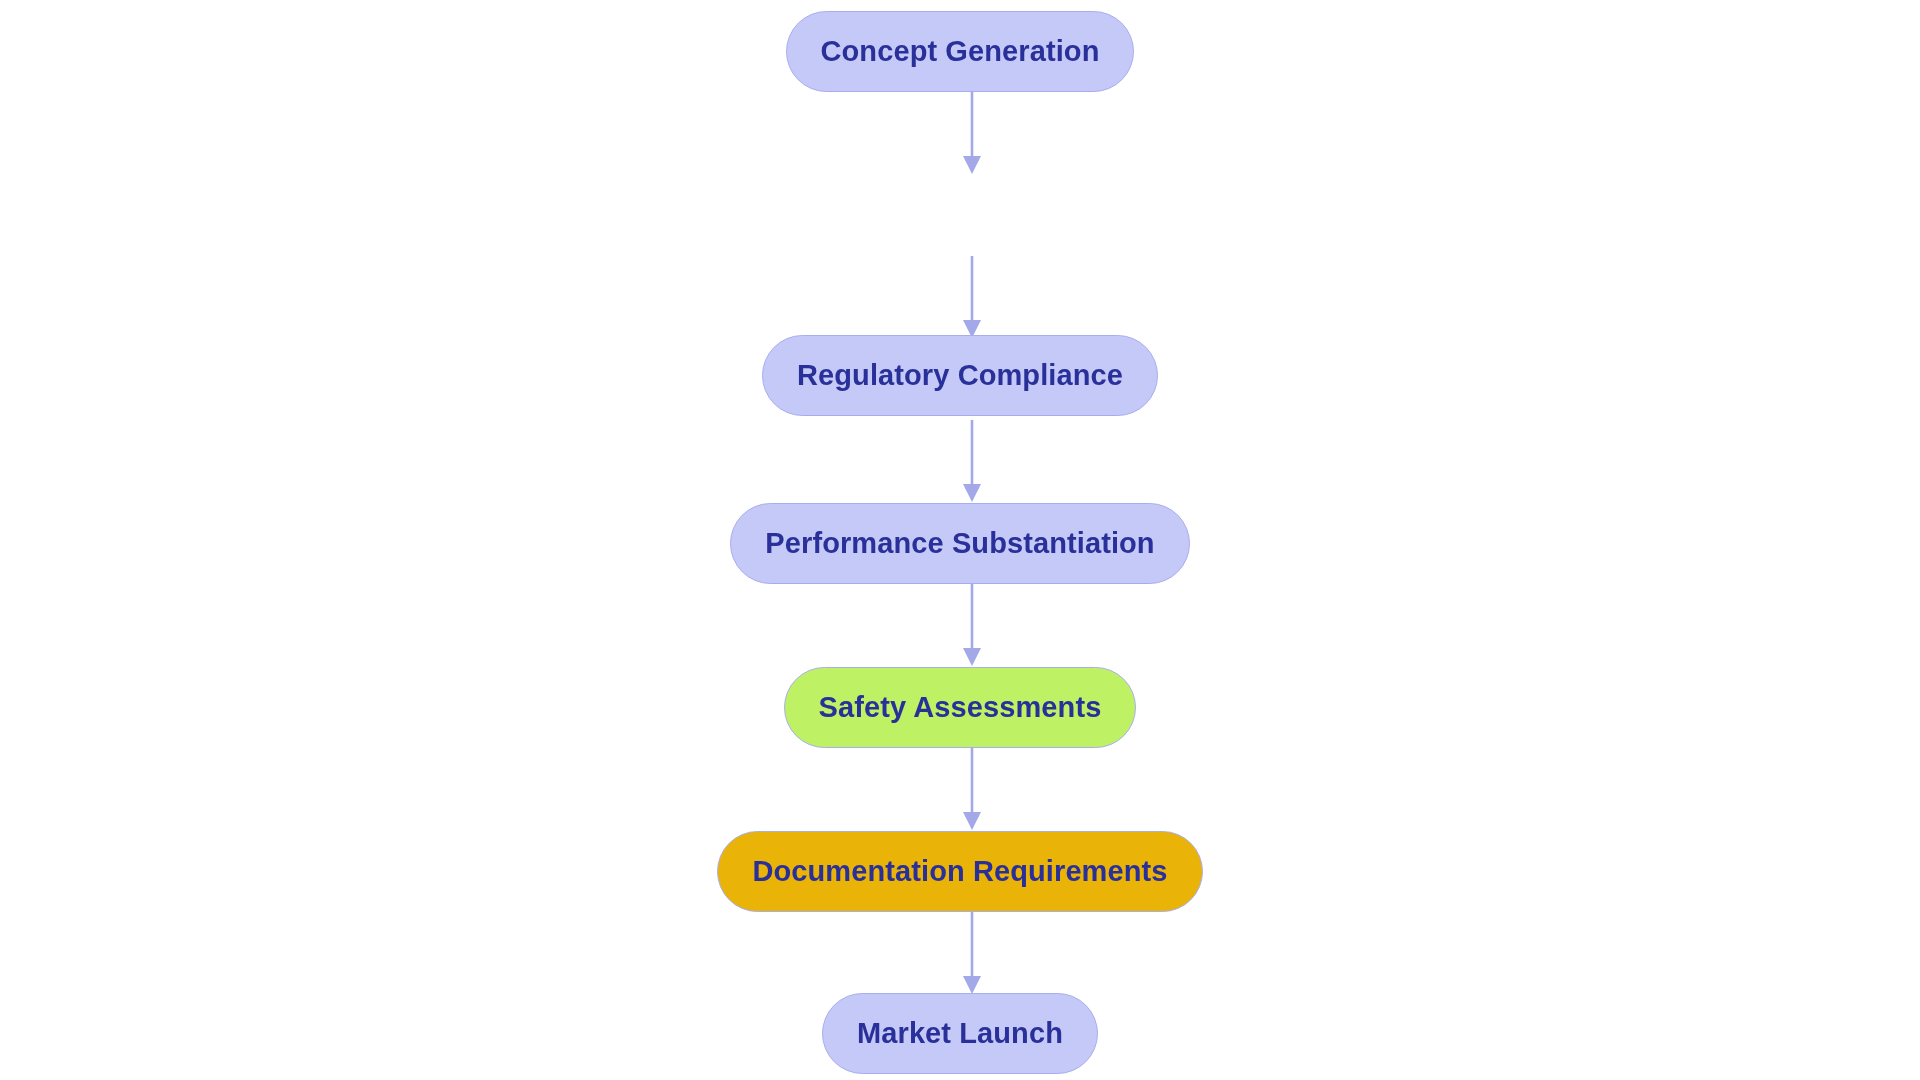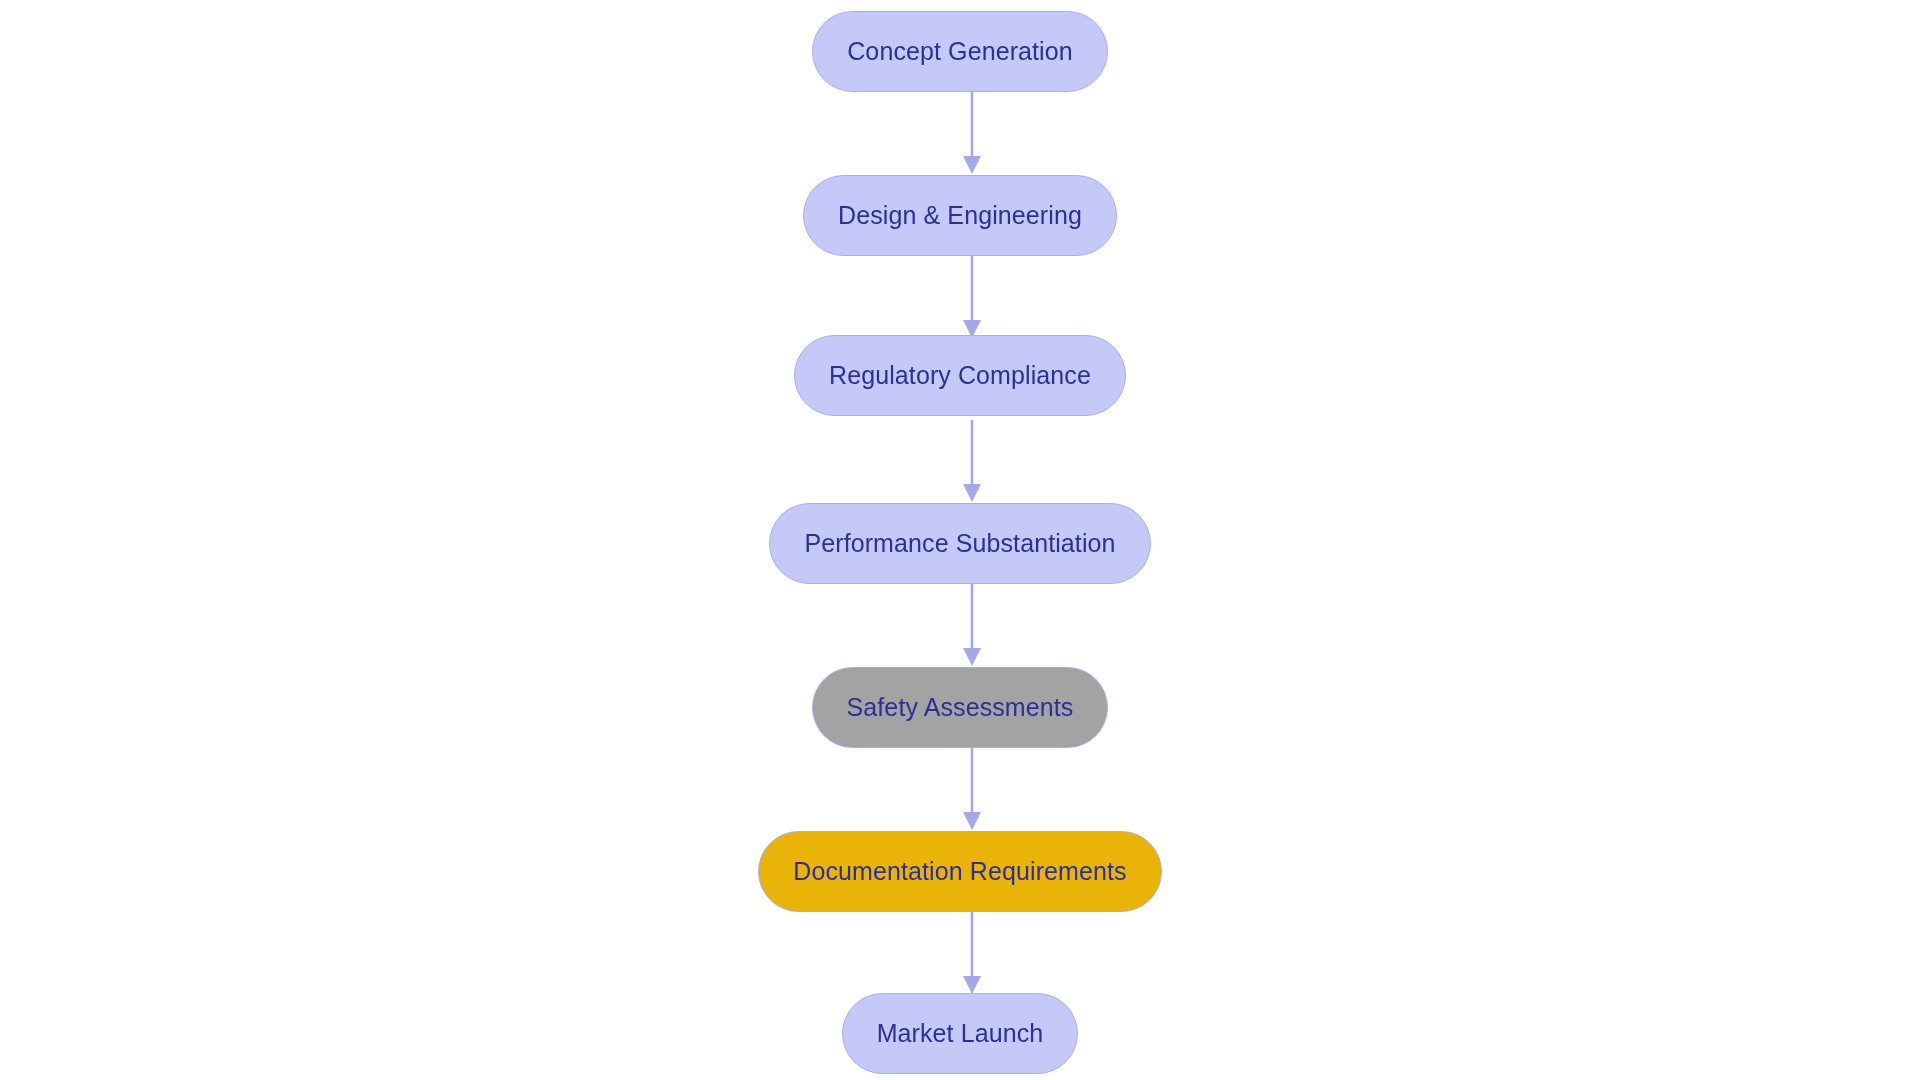--- a/index.html
+++ b/index.html
@@ -47,22 +47,22 @@
     border: 1.4px solid #a8adee;
     display: flex;
     align-items: center;
     justify-content: center;
     padding: 0 34px;
     white-space: nowrap;
   }
 
   .node-label {
     font-family: "Liberation Sans", sans-serif;
-    font-size: 25px;
-    font-weight: 400;
+    font-size: 29px;
+    font-weight: 700;
     color: #2a3099;
     letter-spacing: 0.1px;
     line-height: 1;
     user-select: none;
   }
 
   
   .connector {
     position: absolute;
     left: 0;
@@ -88,25 +88,20 @@
       </div>
     </div>
 
     <div class="connector" style="top:92px;">
       <svg viewBox="0 0 1920 82" xmlns="http://www.w3.org/2000/svg" aria-hidden="true">
         <line x1="972" y1="0" x2="972" y2="66" stroke="#a3a8e8" stroke-width="2.6"></line>
         <polygon points="963,64 981,64 972,82" fill="#a3a8e8"></polygon>
       </svg>
     </div>
 
-    <div class="flow-step" style="top:175px;">
-      <div class="node" style="background: rgb(197, 201, 247); border-color: rgb(168, 173, 238);">
-        <span class="node-label" style="color: rgb(42, 48, 153);">Design &amp; Engineering</span>
-      </div>
-    </div>
 
     <div class="connector" style="top:256px;">
       <svg viewBox="0 0 1920 82" xmlns="http://www.w3.org/2000/svg" aria-hidden="true">
         <line x1="972" y1="0" x2="972" y2="66" stroke="#a3a8e8" stroke-width="2.6"></line>
         <polygon points="963,64 981,64 972,82" fill="#a3a8e8"></polygon>
       </svg>
     </div>
 
     <div class="flow-step" style="top:335px;">
       <div class="node" style="background: rgb(197, 201, 247); border-color: rgb(168, 173, 238);">
@@ -128,21 +123,21 @@
     </div>
 
     <div class="connector" style="top:584px;">
       <svg viewBox="0 0 1920 82" xmlns="http://www.w3.org/2000/svg" aria-hidden="true">
         <line x1="972" y1="0" x2="972" y2="66" stroke="#a3a8e8" stroke-width="2.6"></line>
         <polygon points="963,64 981,64 972,82" fill="#a3a8e8"></polygon>
       </svg>
     </div>
 
     <div class="flow-step" style="top:667px;">
-      <div class="node" style="background: #a3a3a3; border-color: rgb(168, 173, 238);">
+      <div class="node" style="background: #bef264; border-color: rgb(168, 173, 238);">
         <span class="node-label" style="color: rgb(42, 48, 153);">Safety Assessments</span>
       </div>
     </div>
 
     <div class="connector" style="top:748px;">
       <svg viewBox="0 0 1920 82" xmlns="http://www.w3.org/2000/svg" aria-hidden="true">
         <line x1="972" y1="0" x2="972" y2="66" stroke="#a3a8e8" stroke-width="2.6"></line>
         <polygon points="963,64 981,64 972,82" fill="#a3a8e8"></polygon>
       </svg>
     </div>

